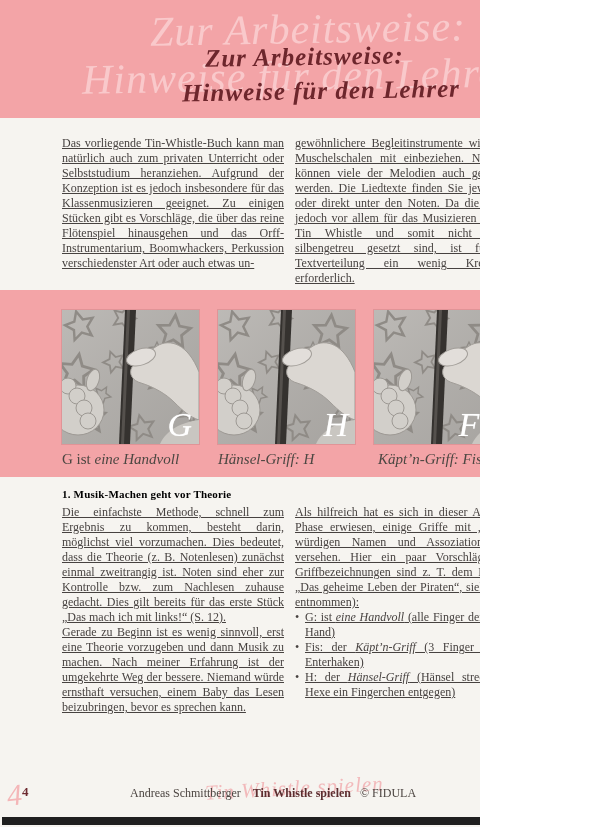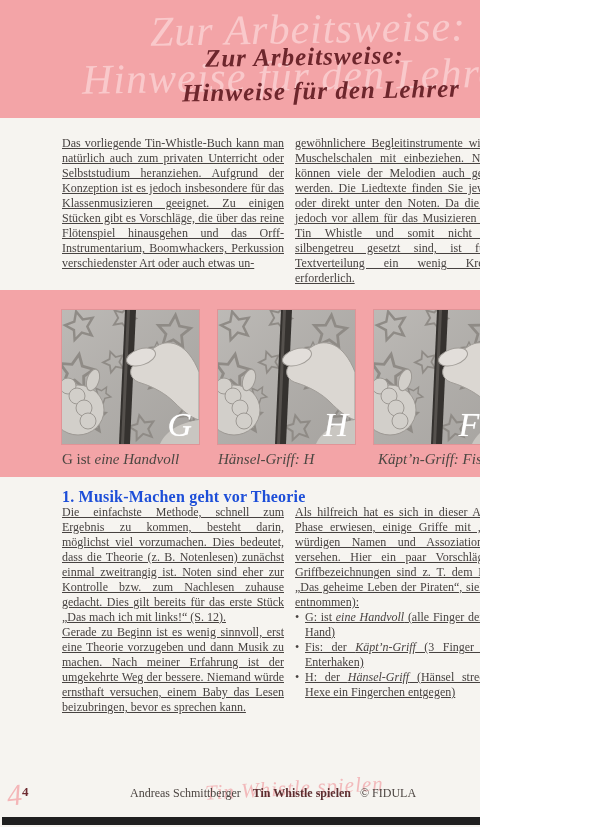--- a/index.html
+++ b/index.html
@@ -20,21 +20,21 @@
 
   
   .band-photos{position:absolute;left:0;top:290px;width:577px;height:187px;background:#f3a4a7;}
   .photo{position:absolute;top:20px;width:137px;height:134px;background:#b5b2ae;overflow:hidden;box-shadow:0 0 0 1px rgba(120,60,60,.15);}
   .photo svg{display:block;width:137px;height:134px;}
   .photo .overlay-letter{position:absolute;right:6px;bottom:2px;color:#ffffff;font-size:34px;line-height:34px;font-style:italic;letter-spacing:1px;text-shadow:0 0 1px rgba(255,255,255,.6);}
   .caption{position:absolute;top:161px;font-size:15px;color:#4c4742;white-space:nowrap;}
   .caption .it{font-style:italic;}
 
   
-  .section-heading{position:absolute;left:62px;top:488px;font-size:16px;font-weight:bold;color:#1d4ed8;letter-spacing:.2px;}
+  .section-heading{position:absolute;left:62px;top:488px;font-size:11px;font-weight:bold;color:#000000;letter-spacing:.2px;}
   .bullets{margin:0;padding:0;list-style:none;}
   .bullets li{position:relative;padding-left:10px;margin:0;}
   .bullets li::before{content:"\2022";position:absolute;left:0;top:0;color:#474240;}
 
   
   .footer-pagenum{position:absolute;left:22px;top:784px;font-size:13px;font-weight:bold;color:#6d2a30;}
   .footer-pagenum-shadow{position:absolute;left:7px;top:780px;font-size:30px;line-height:30px;font-style:italic;color:#f4b6b8;transform:rotate(-6deg);}
   .footer-center{position:absolute;left:130px;top:786px;font-size:12px;color:#4b4440;white-space:nowrap;}
   .footer-center .book{font-weight:bold;color:#5c2e30;}
   .footer-script{position:absolute;left:205px;top:776px;font-size:21px;font-style:italic;color:rgba(240,154,158,.65);transform:rotate(-3deg);letter-spacing:1px;}

